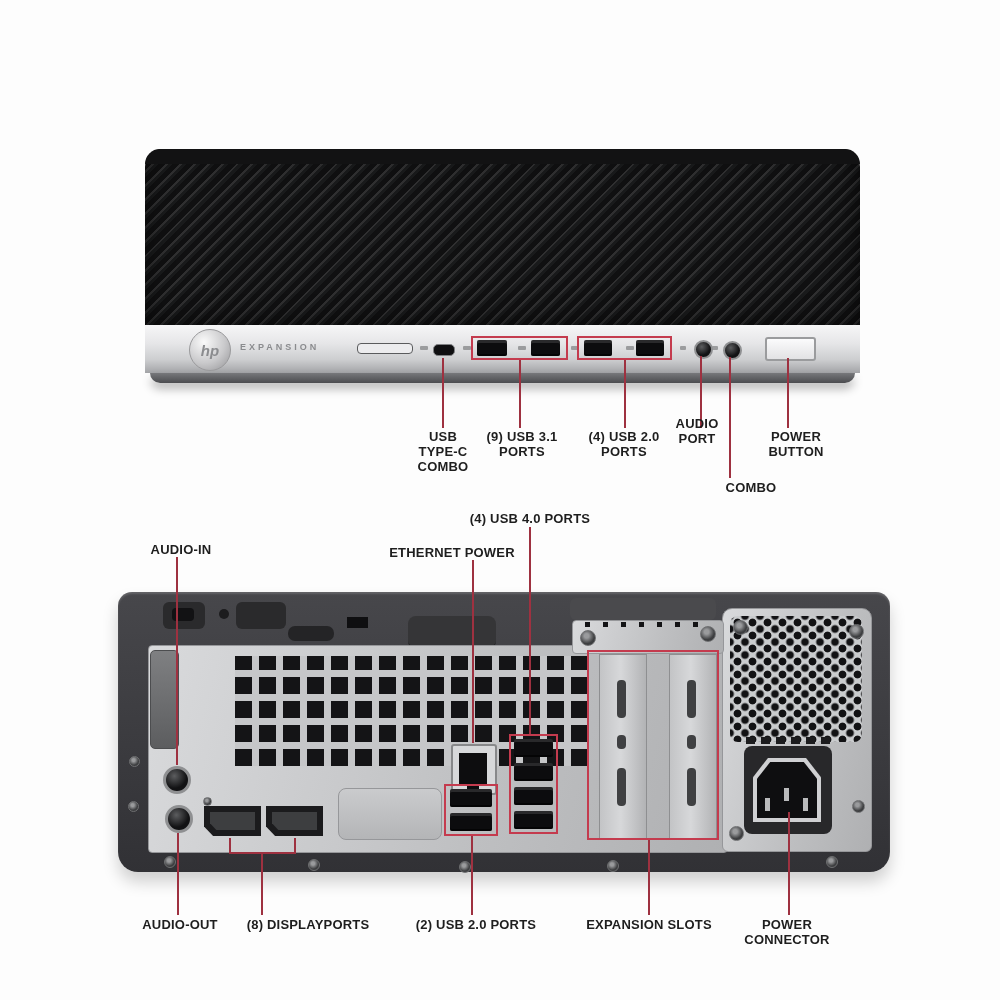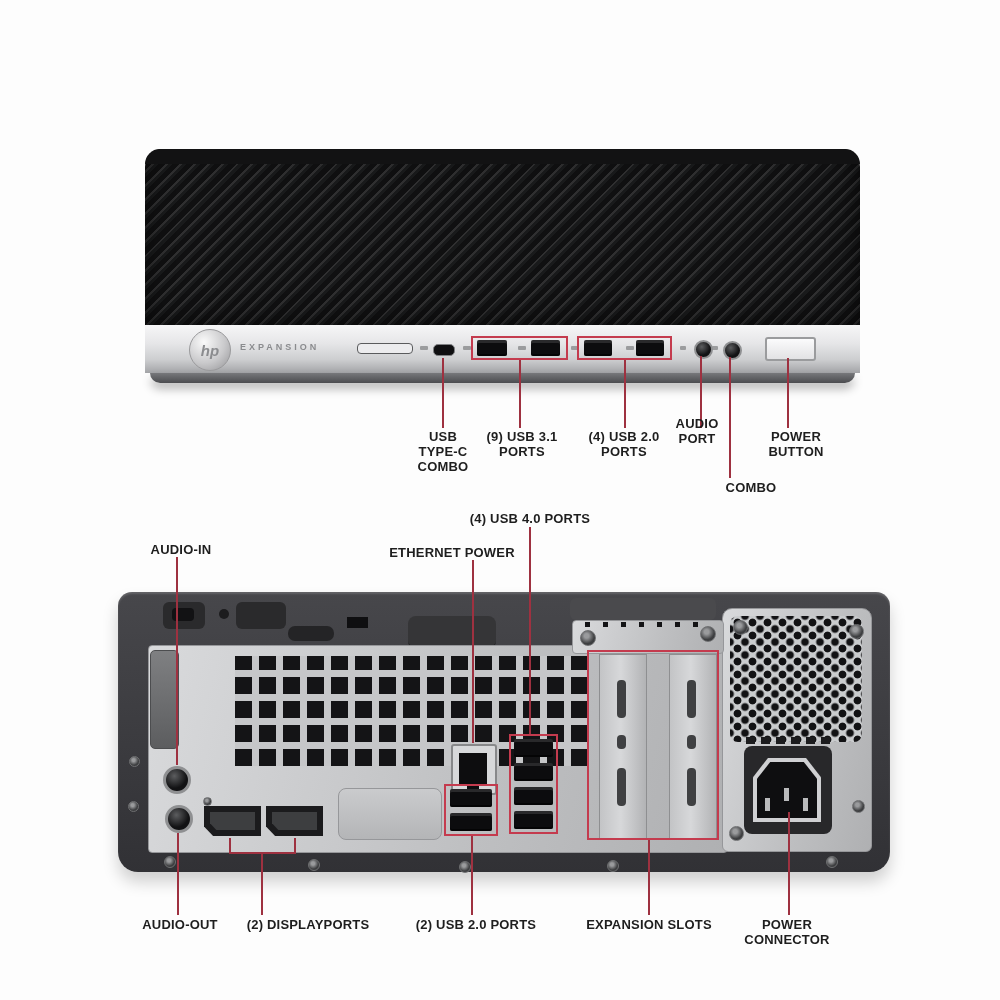--- a/index.html
+++ b/index.html
@@ -202,19 +202,19 @@
   <div class="ldh" style="left:229px;top:852px;width:67px;"></div>
   <div class="ld" style="left:261px;top:852px;height:63px;"></div>
   <div class="ld" style="left:471px;top:836px;height:79px;"></div>
   <div class="ld" style="left:648px;top:840px;height:75px;"></div>
   <div class="ld" style="left:788px;top:812px;height:103px;"></div>
 
   <div class="lbl" style="left:181px;top:542px;">AUDIO-IN</div>
   <div class="lbl" style="left:452px;top:545px;">ETHERNET POWER</div>
   <div class="lbl" style="left:530px;top:511px;">(4) USB 4.0 PORTS</div>
   <div class="lbl" style="left:180px;top:917px;">AUDIO-OUT</div>
-  <div class="lbl" style="left:308px;top:917px;">(2) DISPLAYPORTS</div>
+  <div class="lbl" style="left:308px;top:917px;">(8) DISPLAYPORTS</div>
   <div class="lbl" style="left:476px;top:917px;">(2) USB 2.0 PORTS</div>
   <div class="lbl" style="left:649px;top:917px;">EXPANSION SLOTS</div>
   <div class="lbl" style="left:787px;top:917px;">POWER
 CONNECTOR</div>
 
 </div>
 
 </body></html>

